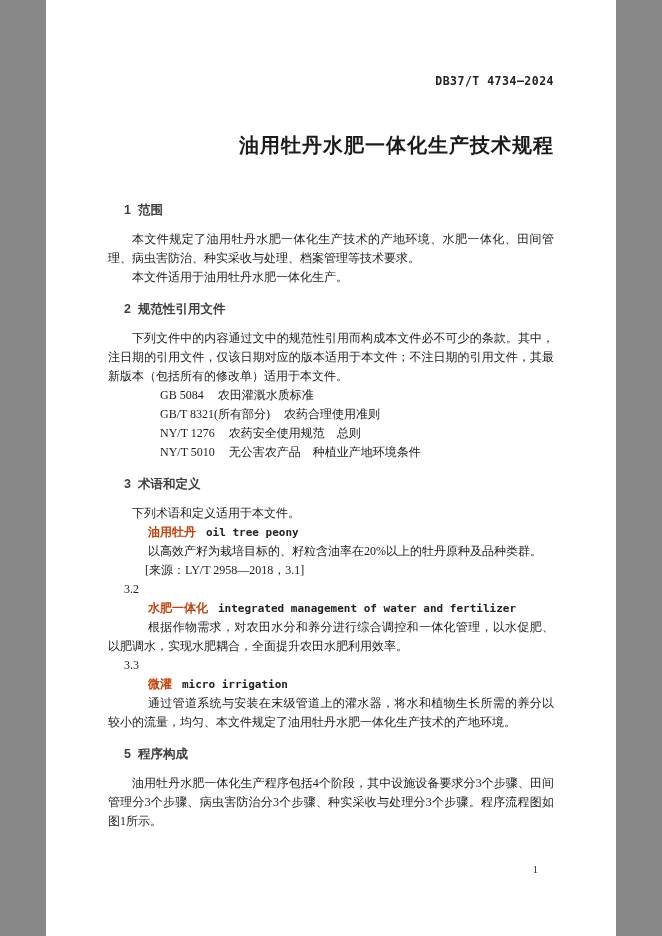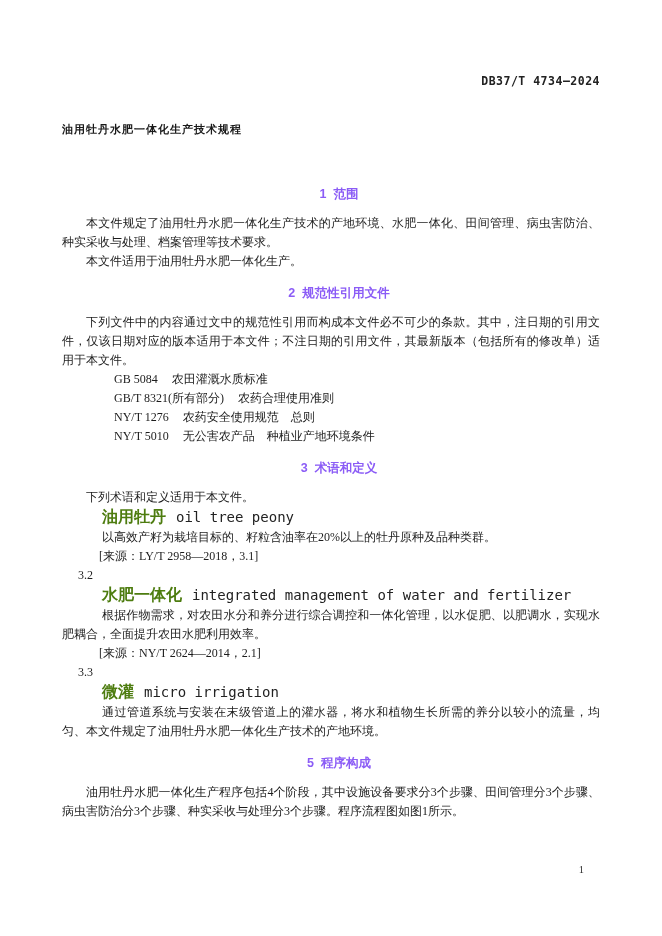--- a/index.html
+++ b/index.html
@@ -1,72 +1,71 @@
 <!DOCTYPE html>
 <html><head>
 <meta charset="utf-8">
 <style>
   * { margin:0; padding:0; box-sizing:border-box; }
   html,body { background:#888; }
   .page {
     position:relative;
-    width:662px; height:936px;
+    width:570px; height:936px;
     margin:0 auto;
     background:#ffffff;
     color:#1c1c1c;
     font-family:"Liberation Serif", serif;
     font-size:12px; line-height:19px;
     overflow:hidden;
   }
   .content { padding:74px 62px 0 62px; }
 
   .doc-code {
     text-align:right;
     font-family:"DejaVu Sans Mono", monospace;
     font-size:11.5px; line-height:14px;
     font-weight:600;
     letter-spacing:0.5px;
     color:#222;
   }
   .doc-title {
-    margin-top:28px;
-    text-align:left;
+    margin-top:44px;
+    text-align:right;
     font-family:"Liberation Sans", sans-serif;
     font-weight:bold;
-    font-size:11px; line-height:26px;
+    font-size:20px; line-height:26px;
     letter-spacing:1px;
     color:#1a1a1a;
   }
   .sec-heading {
     margin:14px 0 0 16px;
     font-family:"Liberation Sans", sans-serif;
     font-weight:bold;
     font-size:12.5px; line-height:17px;
     white-space:pre;
-    color:#8b5cf6;
-    text-align:center;
+    color:#404040;
   }
   .sec-heading.after-title { margin-top:44px; }
   .sec-body { margin-top:11px; }
   p.indent { text-indent:24px; text-align:justify; }
 
   .ref-list { margin-left:52px; }
   .ref-row { line-height:19px; white-space:pre; }
   .ref-code { margin-right:14px; }
 
   .term-block { }
   .term-number { margin-left:16px; line-height:19px; }
   .term-title { margin-left:40px; line-height:19px; white-space:pre; }
   .term-cn {
     font-family:"Liberation Sans", sans-serif;
-    font-weight:bold; font-size:16px; color:#4d7c0f;
+    font-weight:bold; font-size:12px; color:#c2410c;
   }
   .term-en {
     font-family:"DejaVu Sans Mono", monospace;
-    font-weight:normal; font-size:14px;
+    font-weight:bold; font-size:11px;
     margin-left:10px; color:#222;
   }
   .term-def { text-indent:40px; text-align:justify; }
   .term-note {
     margin-left:37px;
     font-size:10.5px; line-height:18px;
   }
   .term-note .note-label {
     font-family:"Liberation Sans", sans-serif;
     font-weight:bold; color:#111;
@@ -113,21 +112,20 @@
       <div class="term-block">
         <div class="term-title"><span class="term-cn">油用牡丹</span><span class="term-en">oil tree peony</span></div>
         <p class="term-def">以高效产籽为栽培目标的、籽粒含油率在20%以上的牡丹原种及品种类群。</p>
         <div class="term-source">[来源：LY/T 2958—2018，3.1]</div>
       </div>
 
       <div class="term-block">
         <div class="term-number">3.2</div>
         <div class="term-title"><span class="term-cn">水肥一体化</span><span class="term-en">integrated management of water and fertilizer</span></div>
         <p class="term-def">根据作物需求，对农田水分和养分进行综合调控和一体化管理，以水促肥、以肥调水，实现水肥耦合，全面提升农田水肥利用效率。</p>
-        <div class="term-source">[来源：NY/T 2624—2014，2.1]</div>
       </div>
 
       <div class="term-block">
         <div class="term-number">3.3</div>
         <div class="term-title"><span class="term-cn">微灌</span><span class="term-en">micro irrigation</span></div>
         <p class="term-def">通过管道系统与安装在末级管道上的灌水器，将水和植物生长所需的养分以较小的流量，均匀、本文件规定了油用牡丹水肥一体化生产技术的产地环境。</p>
       </div>
     </div>
 
     <div class="sec-heading">5  程序构成</div>

